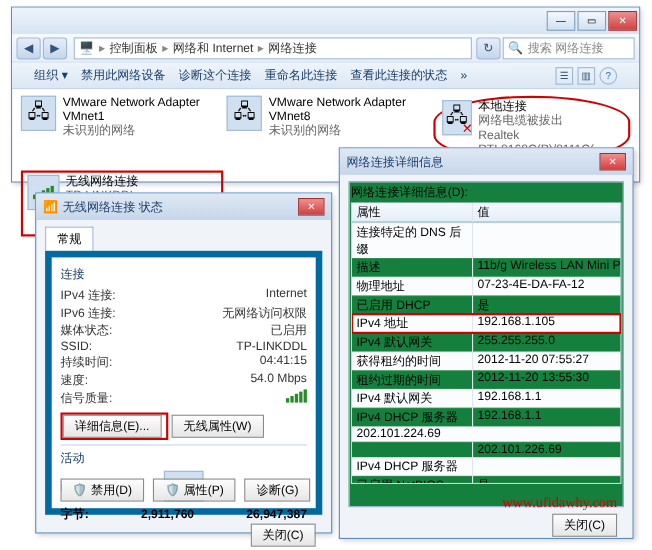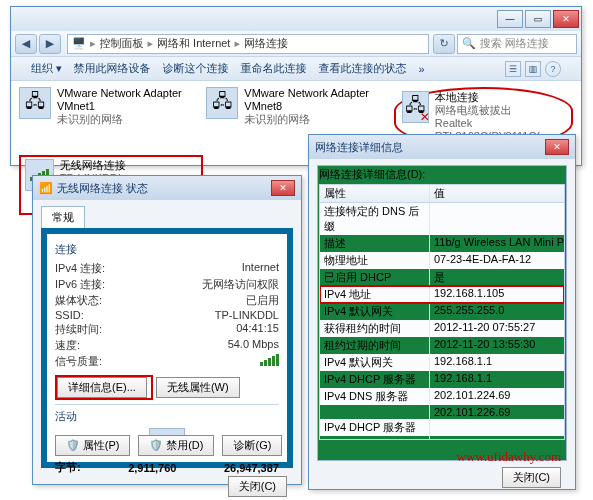--- a/index.html
+++ b/index.html
@@ -221,22 +221,22 @@
       <span>已发送</span>
       <span class="activity-icon">🖥️</span>
       <span>已接收</span>
     </div>
     <div class="activity-row">
       <span>字节:</span>
       <span>2,911,760</span>
       <span>26,947,387</span>
     </div>
     <div class="bottom-btns">
+      <span class="btn"><span>🛡️</span> <span>禁用(D)</span></span>
       <span class="btn"><span>🛡️</span> <span>属性(P)</span></span>
-      <span class="btn"><span>🛡️</span> <span>禁用(D)</span></span>
       <span class="btn">诊断(G)</span>
     </div>
   </div>
   <div class="status-close">
     <span class="btn">关闭(C)</span>
   </div>
 </div>
 
 <div class="window details-window">
   <div class="aero-title">
@@ -285,21 +285,20 @@
           </div>
           <div class="row">
             <div class="c1">IPv4 默认网关</div>
             <div class="c2">192.168.1.1</div>
           </div>
           <div class="row">
             <div class="c1">IPv4 DHCP 服务器</div>
             <div class="c2">192.168.1.1</div>
           </div>
           <div class="row">
-            <div class="c1">IPv4 DNS 服务器</div>
             <div class="c2">202.101.224.69</div>
           </div>
           <div class="row">
             <div class="c1"></div>
             <div class="c2">202.101.226.69</div>
           </div>
           <div class="row">
             <div class="c1">IPv4 DHCP 服务器</div>
             <div class="c2"></div>
           </div>

